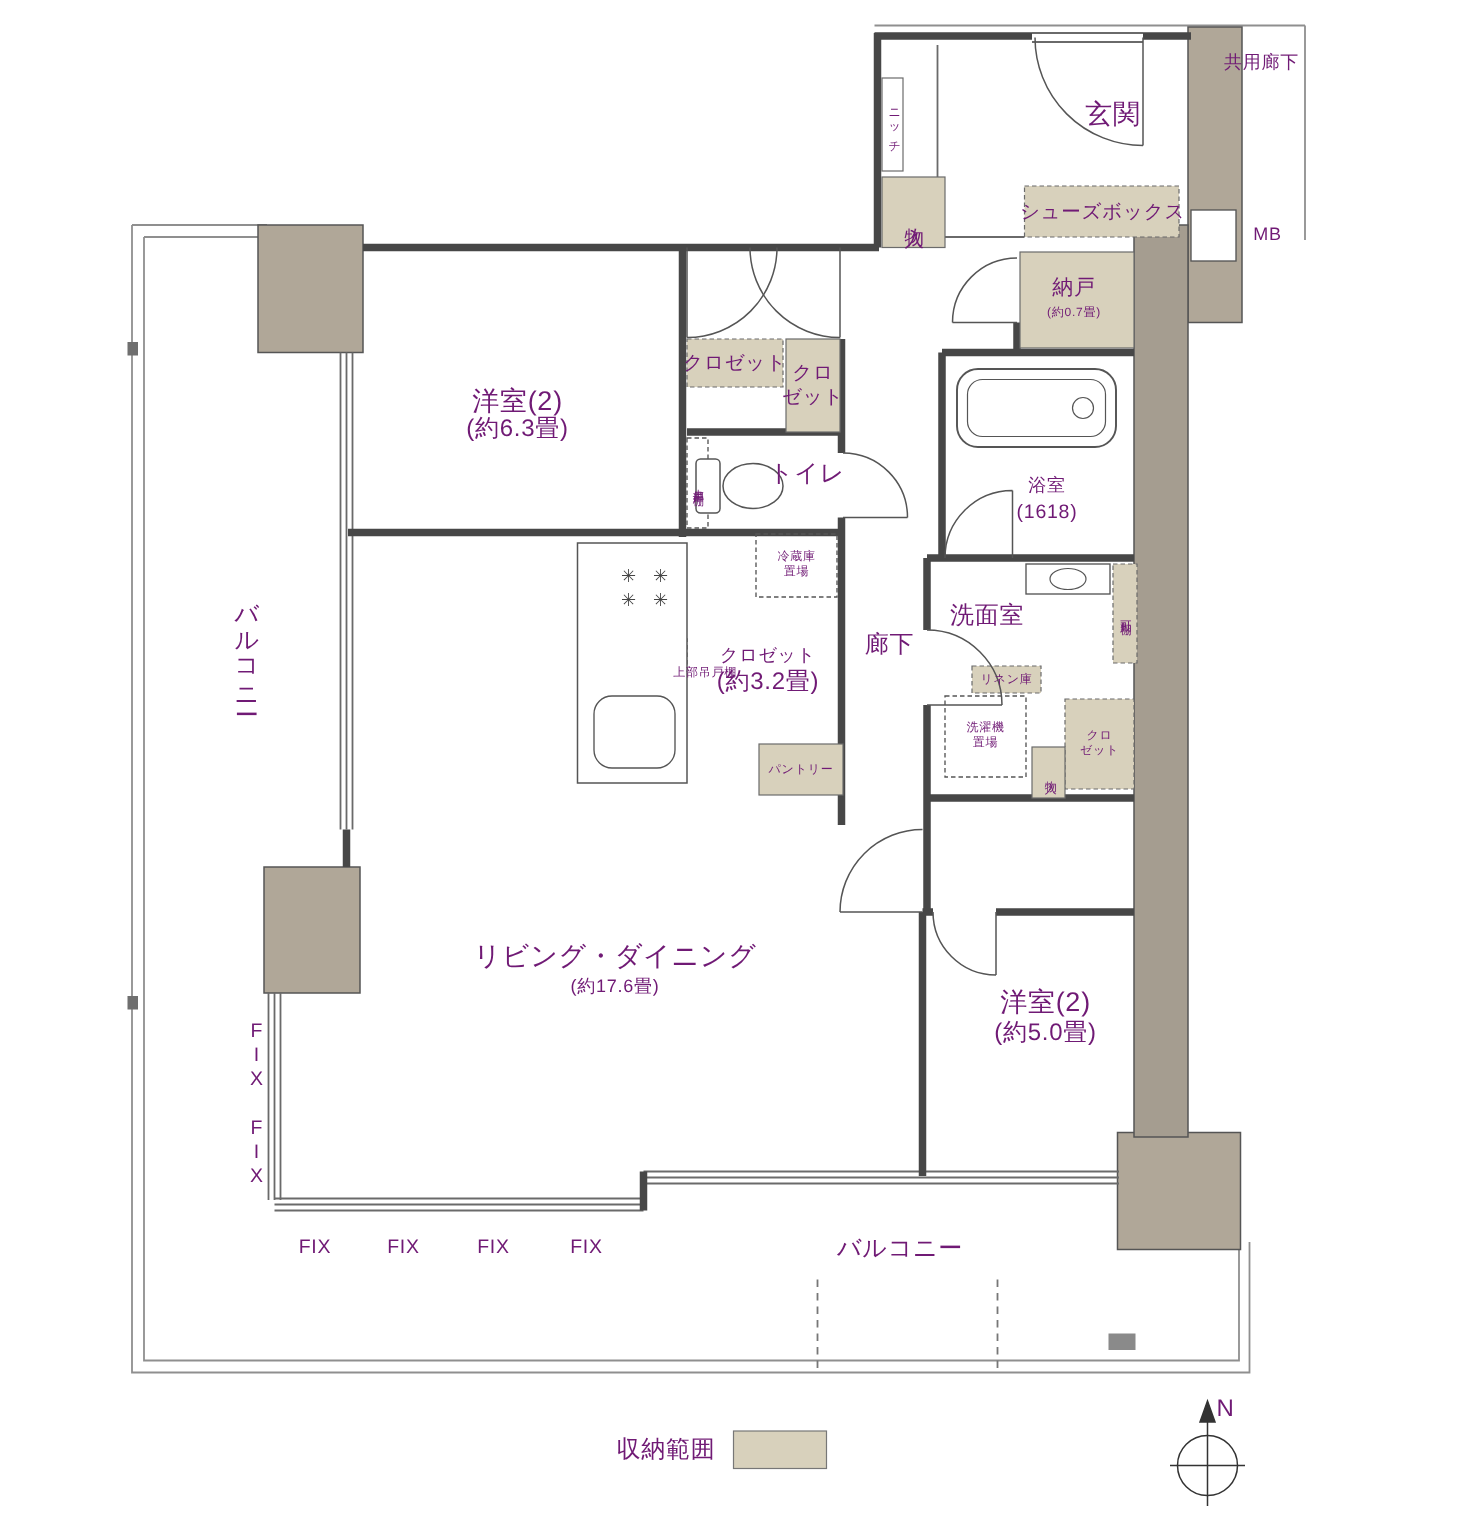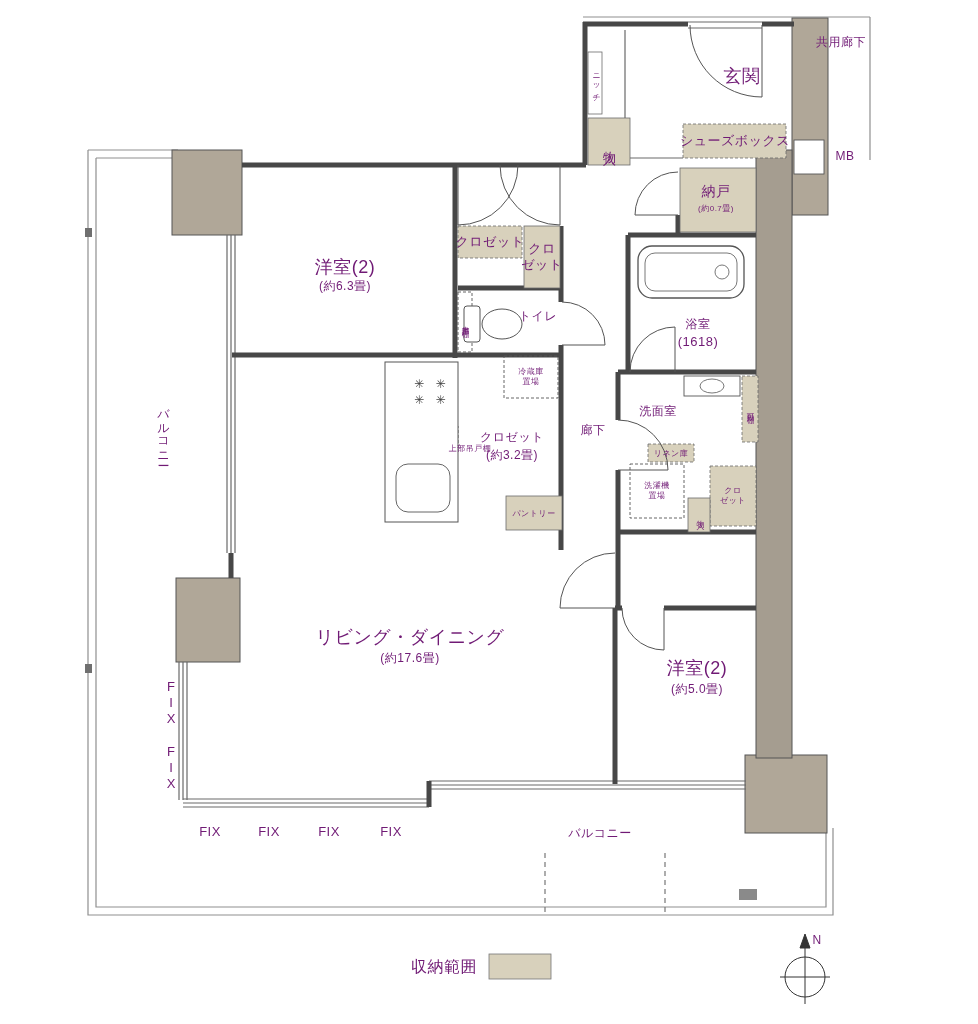--- a/index.html
+++ b/index.html
@@ -2,23 +2,23 @@
 <html><head>
 <meta charset="utf-8">
 <style>
   html,body{margin:0;padding:0;background:#fff;}
   #plan{position:relative;width:978px;height:1024px;background:#ffffff;overflow:hidden;
         font-family:"Liberation Sans","DejaVu Sans",sans-serif;}
   svg{position:absolute;left:0;top:0;}
   .lbl{position:absolute;transform:translate(-50%,-50%);color:#701a75;white-space:nowrap;
        font-family:"Liberation Sans","DejaVu Sans",sans-serif;letter-spacing:.5px;}
   .v{writing-mode:vertical-rl;text-orientation:upright;letter-spacing:1px;}
-  .pre{white-space:pre-line;text-align:center;line-height:1.2;}
+  .pre{white-space:pre-line;text-align:center;line-height:1.2;font-family:Liberation Mono, monospace;}
   .s8{font-size:8px}.s7{font-size:7.5px}.s9{font-size:13px}.s10{font-size:14px}
-  .s11{font-size:12px}.s12{font-size:12px}.s13{font-size:18px}.s14{font-size:16px}
+  .s11{font-size:16px}.s12{font-size:12px}.s13{font-size:18px}.s14{font-size:16px}
 </style>
 </head>
 <body>
 
 <div id="plan">
 
 <svg width="978" height="1024" viewBox="0 0 978 1024">
 
   <g stroke="#8f8f8f" stroke-width="1.2" fill="none">
     <path d="M88,150 H178 M88,150 V915 H833 V828 M583,17 H870 M870,17 V160"></path>

